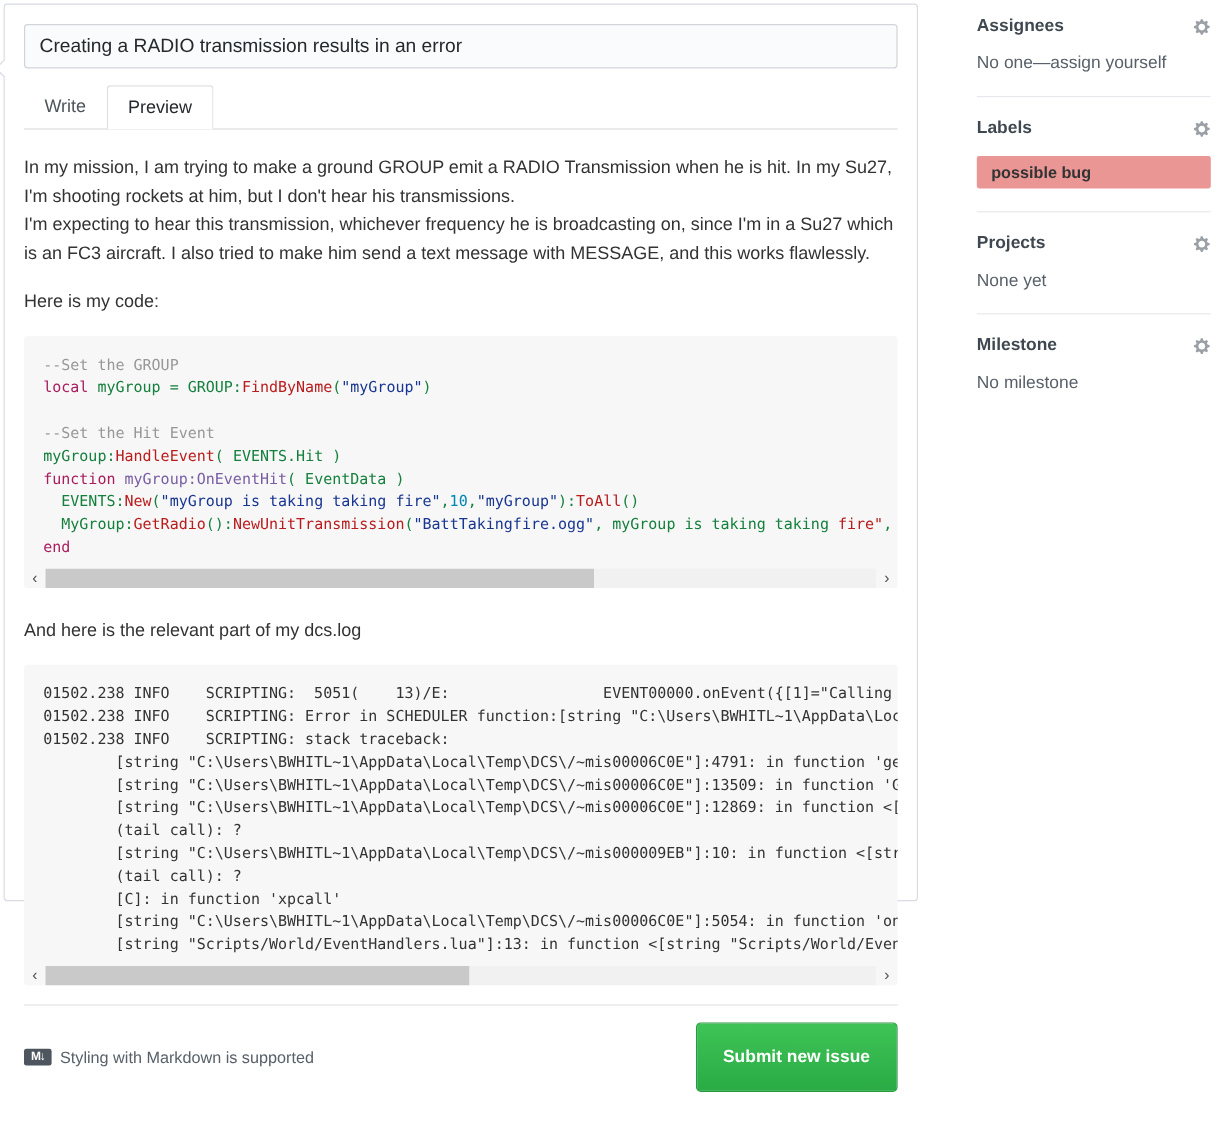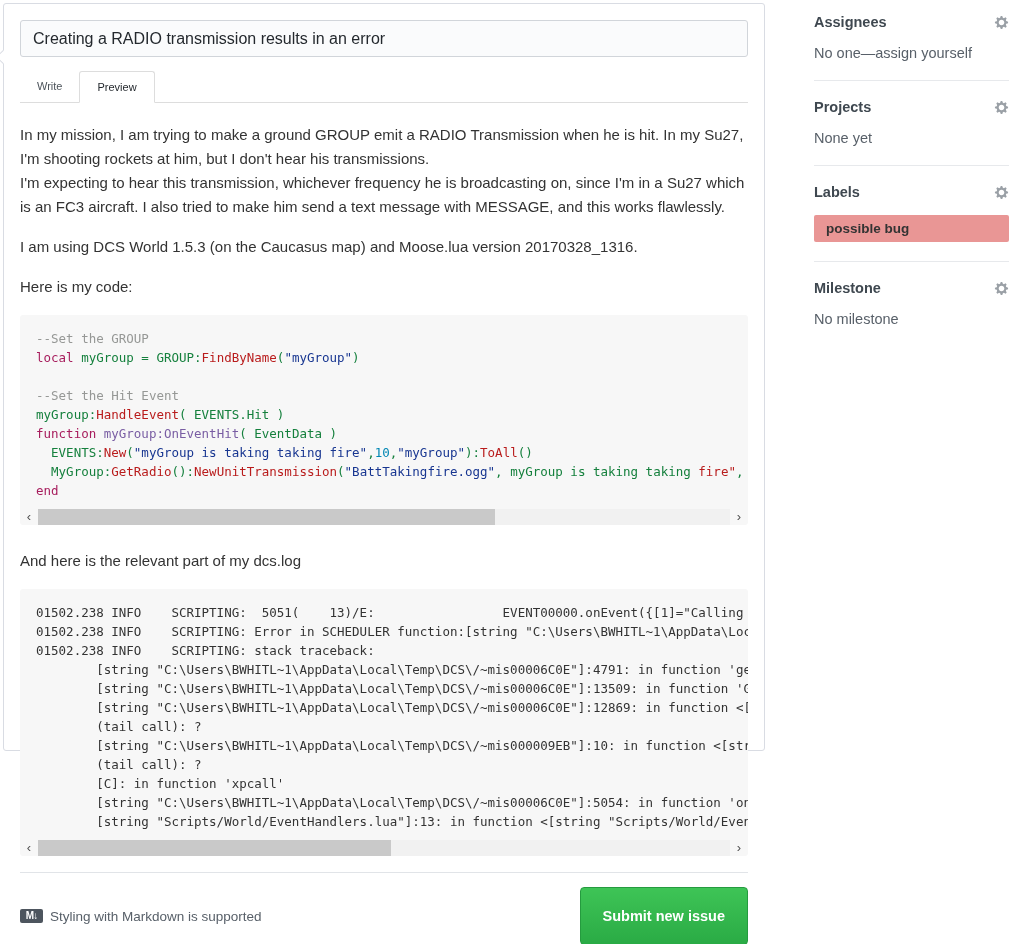--- a/index.html
+++ b/index.html
@@ -11,21 +11,21 @@
   .main-panel { position:absolute; left:3px; top:3px; width:762px; height:748px;
     background:#fff; border:1px solid #d9dce3; border-radius:3px; padding:16px; }
   .panel-caret { position:absolute; left:-6px; top:48px; width:10px; height:10px; background:#fff;
     border-left:1px solid #d9dce3; border-bottom:1px solid #d9dce3; transform:rotate(45deg); }
 
   .title-input { display:block; width:100%; height:37px; padding:0 12px;
     font-family:inherit; font-size:16px; color:#24292e; background:#fafbfc;
     border:1px solid #d1d5da; border-radius:3px; outline:none; }
 
   .tabs { display:flex; margin-top:14px; border-bottom:1px solid #ddd; }
-  .tab { padding:9px 17px; font-size:11px; color:#4d545b; cursor:pointer; }
+  .tab { padding:9px 17px; font-size:15px; color:#4d545b; cursor:pointer; }
   .tab.active { background:#fff; border:1px solid #ddd; border-bottom:1px solid #fff;
     margin-bottom:-1px; border-radius:3px 3px 0 0; color:#24292e; }
 
   .preview-body { padding-top:20px; font-size:15px; line-height:24px; color:#333; }
   .preview-body p { margin:0 0 16px; }
 
   .code-wrap { background:#f7f7f7; border-radius:3px; margin:0 0 24px; }
   .code-wrap.log { margin-bottom:16px; }
   pre.code { font-family:"DejaVu Sans Mono","Liberation Mono",monospace;
     font-size:12.5px; line-height:19px; color:#333; padding:14px 16px 8px;
@@ -71,21 +71,20 @@
 
     <input class="title-input" type="text" value="Creating a RADIO transmission results in an error" style="">
 
     <div class="tabs">
       <div class="tab">Write</div>
       <div class="tab active">Preview</div>
     </div>
 
     <div class="preview-body">
       <p><span>In my mission, I am trying to make a ground GROUP emit a RADIO Transmission when he is hit. In my Su27, I'm shooting rockets at him, but I don't hear his transmissions.</span><br><span>I'm expecting to hear this transmission, whichever frequency he is broadcasting on, since I'm in a Su27 which is an FC3 aircraft. I also tried to make him send a text message with MESSAGE, and this works flawlessly.</span></p>
-      <p>I am using DCS World 1.5.3 (on the Caucasus map) and Moose.lua version 20170328_1316.</p>
       <p>Here is my code:</p>
 
       <div class="code-wrap">
         <pre class="code"><span class="tk-cm">--Set the GROUP</span>
 <span class="tk-kw">local</span><span class="tk-pl"> myGroup = GROUP:</span><span class="tk-fn">FindByName</span><span class="tk-pl">(</span><span class="tk-str">"myGroup"</span><span class="tk-pl">)</span>
 
 <span class="tk-cm">--Set the Hit Event</span>
 <span class="tk-pl">myGroup:</span><span class="tk-fn">HandleEvent</span><span class="tk-pl">( EVENTS.Hit )</span>
 <span class="tk-kw">function</span><span class="tk-fnd"> myGroup:OnEventHit</span><span class="tk-pl">( EventData )</span>
 <span class="tk-pl">  EVENTS:</span><span class="tk-fn">New</span><span class="tk-pl">(</span><span class="tk-str">"myGroup is taking taking fire"</span><span class="tk-pl">,</span><span class="tk-num">10</span><span class="tk-pl">,</span><span class="tk-str">"myGroup"</span><span class="tk-pl">):</span><span class="tk-fn">ToAll</span><span class="tk-pl">()</span>
@@ -143,36 +142,36 @@
         <span class="sb-title">Assignees</span>
         <svg class="gear" viewBox="0 0 14 16">
             <path d="M14 8.77v-1.6l-1.94-.64-.45-1.09.88-1.84-1.13-1.13-1.81.91-1.09-.45-.69-1.92h-1.6l-.63 1.94-1.11.45-1.84-.88-1.13 1.13.91 1.81-.45 1.09L0 7.23v1.59l1.94.64.45 1.09-.88 1.84 1.13 1.13 1.81-.91 1.09.45.69 1.92h1.59l.63-1.94 1.11-.45 1.84.88 1.13-1.13-.92-1.81.47-1.09L14 8.75v.02zM7 11c-1.66 0-3-1.34-3-3s1.34-3 3-3 3 1.34 3 3-1.34 3-3 3z"></path>
           </svg>
       </div>
       <div class="sb-text"><span>No one—</span><span class="assign-link">assign yourself</span></div>
     </div>
 
     <div class="sb-section">
       <div class="sb-header">
+        <span class="sb-title">Labels</span>
+        <svg class="gear" viewBox="0 0 14 16">
+            <path d="M14 8.77v-1.6l-1.94-.64-.45-1.09.88-1.84-1.13-1.13-1.81.91-1.09-.45-.69-1.92h-1.6l-.63 1.94-1.11.45-1.84-.88-1.13 1.13.91 1.81-.45 1.09L0 7.23v1.59l1.94.64.45 1.09-.88 1.84 1.13 1.13 1.81-.91 1.09.45.69 1.92h1.59l.63-1.94 1.11-.45 1.84.88 1.13-1.13-.92-1.81.47-1.09L14 8.75v.02zM7 11c-1.66 0-3-1.34-3-3s1.34-3 3-3 3 1.34 3 3-1.34 3-3 3z"></path>
+          </svg>
+      </div>
+      <span class="label-chip" style="background: rgb(233, 150, 149);">possible bug</span>
+    </div>
+
+    <div class="sb-section">
+      <div class="sb-header">
         <span class="sb-title">Projects</span>
         <svg class="gear" viewBox="0 0 14 16">
             <path d="M14 8.77v-1.6l-1.94-.64-.45-1.09.88-1.84-1.13-1.13-1.81.91-1.09-.45-.69-1.92h-1.6l-.63 1.94-1.11.45-1.84-.88-1.13 1.13.91 1.81-.45 1.09L0 7.23v1.59l1.94.64.45 1.09-.88 1.84 1.13 1.13 1.81-.91 1.09.45.69 1.92h1.59l.63-1.94 1.11-.45 1.84.88 1.13-1.13-.92-1.81.47-1.09L14 8.75v.02zM7 11c-1.66 0-3-1.34-3-3s1.34-3 3-3 3 1.34 3 3-1.34 3-3 3z"></path>
           </svg>
       </div>
       <div class="sb-text">None yet</div>
-    </div>
-
-    <div class="sb-section">
-      <div class="sb-header">
-        <span class="sb-title">Labels</span>
-        <svg class="gear" viewBox="0 0 14 16">
-            <path d="M14 8.77v-1.6l-1.94-.64-.45-1.09.88-1.84-1.13-1.13-1.81.91-1.09-.45-.69-1.92h-1.6l-.63 1.94-1.11.45-1.84-.88-1.13 1.13.91 1.81-.45 1.09L0 7.23v1.59l1.94.64.45 1.09-.88 1.84 1.13 1.13 1.81-.91 1.09.45.69 1.92h1.59l.63-1.94 1.11-.45 1.84.88 1.13-1.13-.92-1.81.47-1.09L14 8.75v.02zM7 11c-1.66 0-3-1.34-3-3s1.34-3 3-3 3 1.34 3 3-1.34 3-3 3z"></path>
-          </svg>
-      </div>
-      <span class="label-chip" style="background: rgb(233, 150, 149);">possible bug</span>
     </div>
 
     <div class="sb-section last">
       <div class="sb-header">
         <span class="sb-title">Milestone</span>
         <svg class="gear" viewBox="0 0 14 16">
             <path d="M14 8.77v-1.6l-1.94-.64-.45-1.09.88-1.84-1.13-1.13-1.81.91-1.09-.45-.69-1.92h-1.6l-.63 1.94-1.11.45-1.84-.88-1.13 1.13.91 1.81-.45 1.09L0 7.23v1.59l1.94.64.45 1.09-.88 1.84 1.13 1.13 1.81-.91 1.09.45.69 1.92h1.59l.63-1.94 1.11-.45 1.84.88 1.13-1.13-.92-1.81.47-1.09L14 8.75v.02zM7 11c-1.66 0-3-1.34-3-3s1.34-3 3-3 3 1.34 3 3-1.34 3-3 3z"></path>
           </svg>
       </div>
       <div class="sb-text">No milestone</div>

